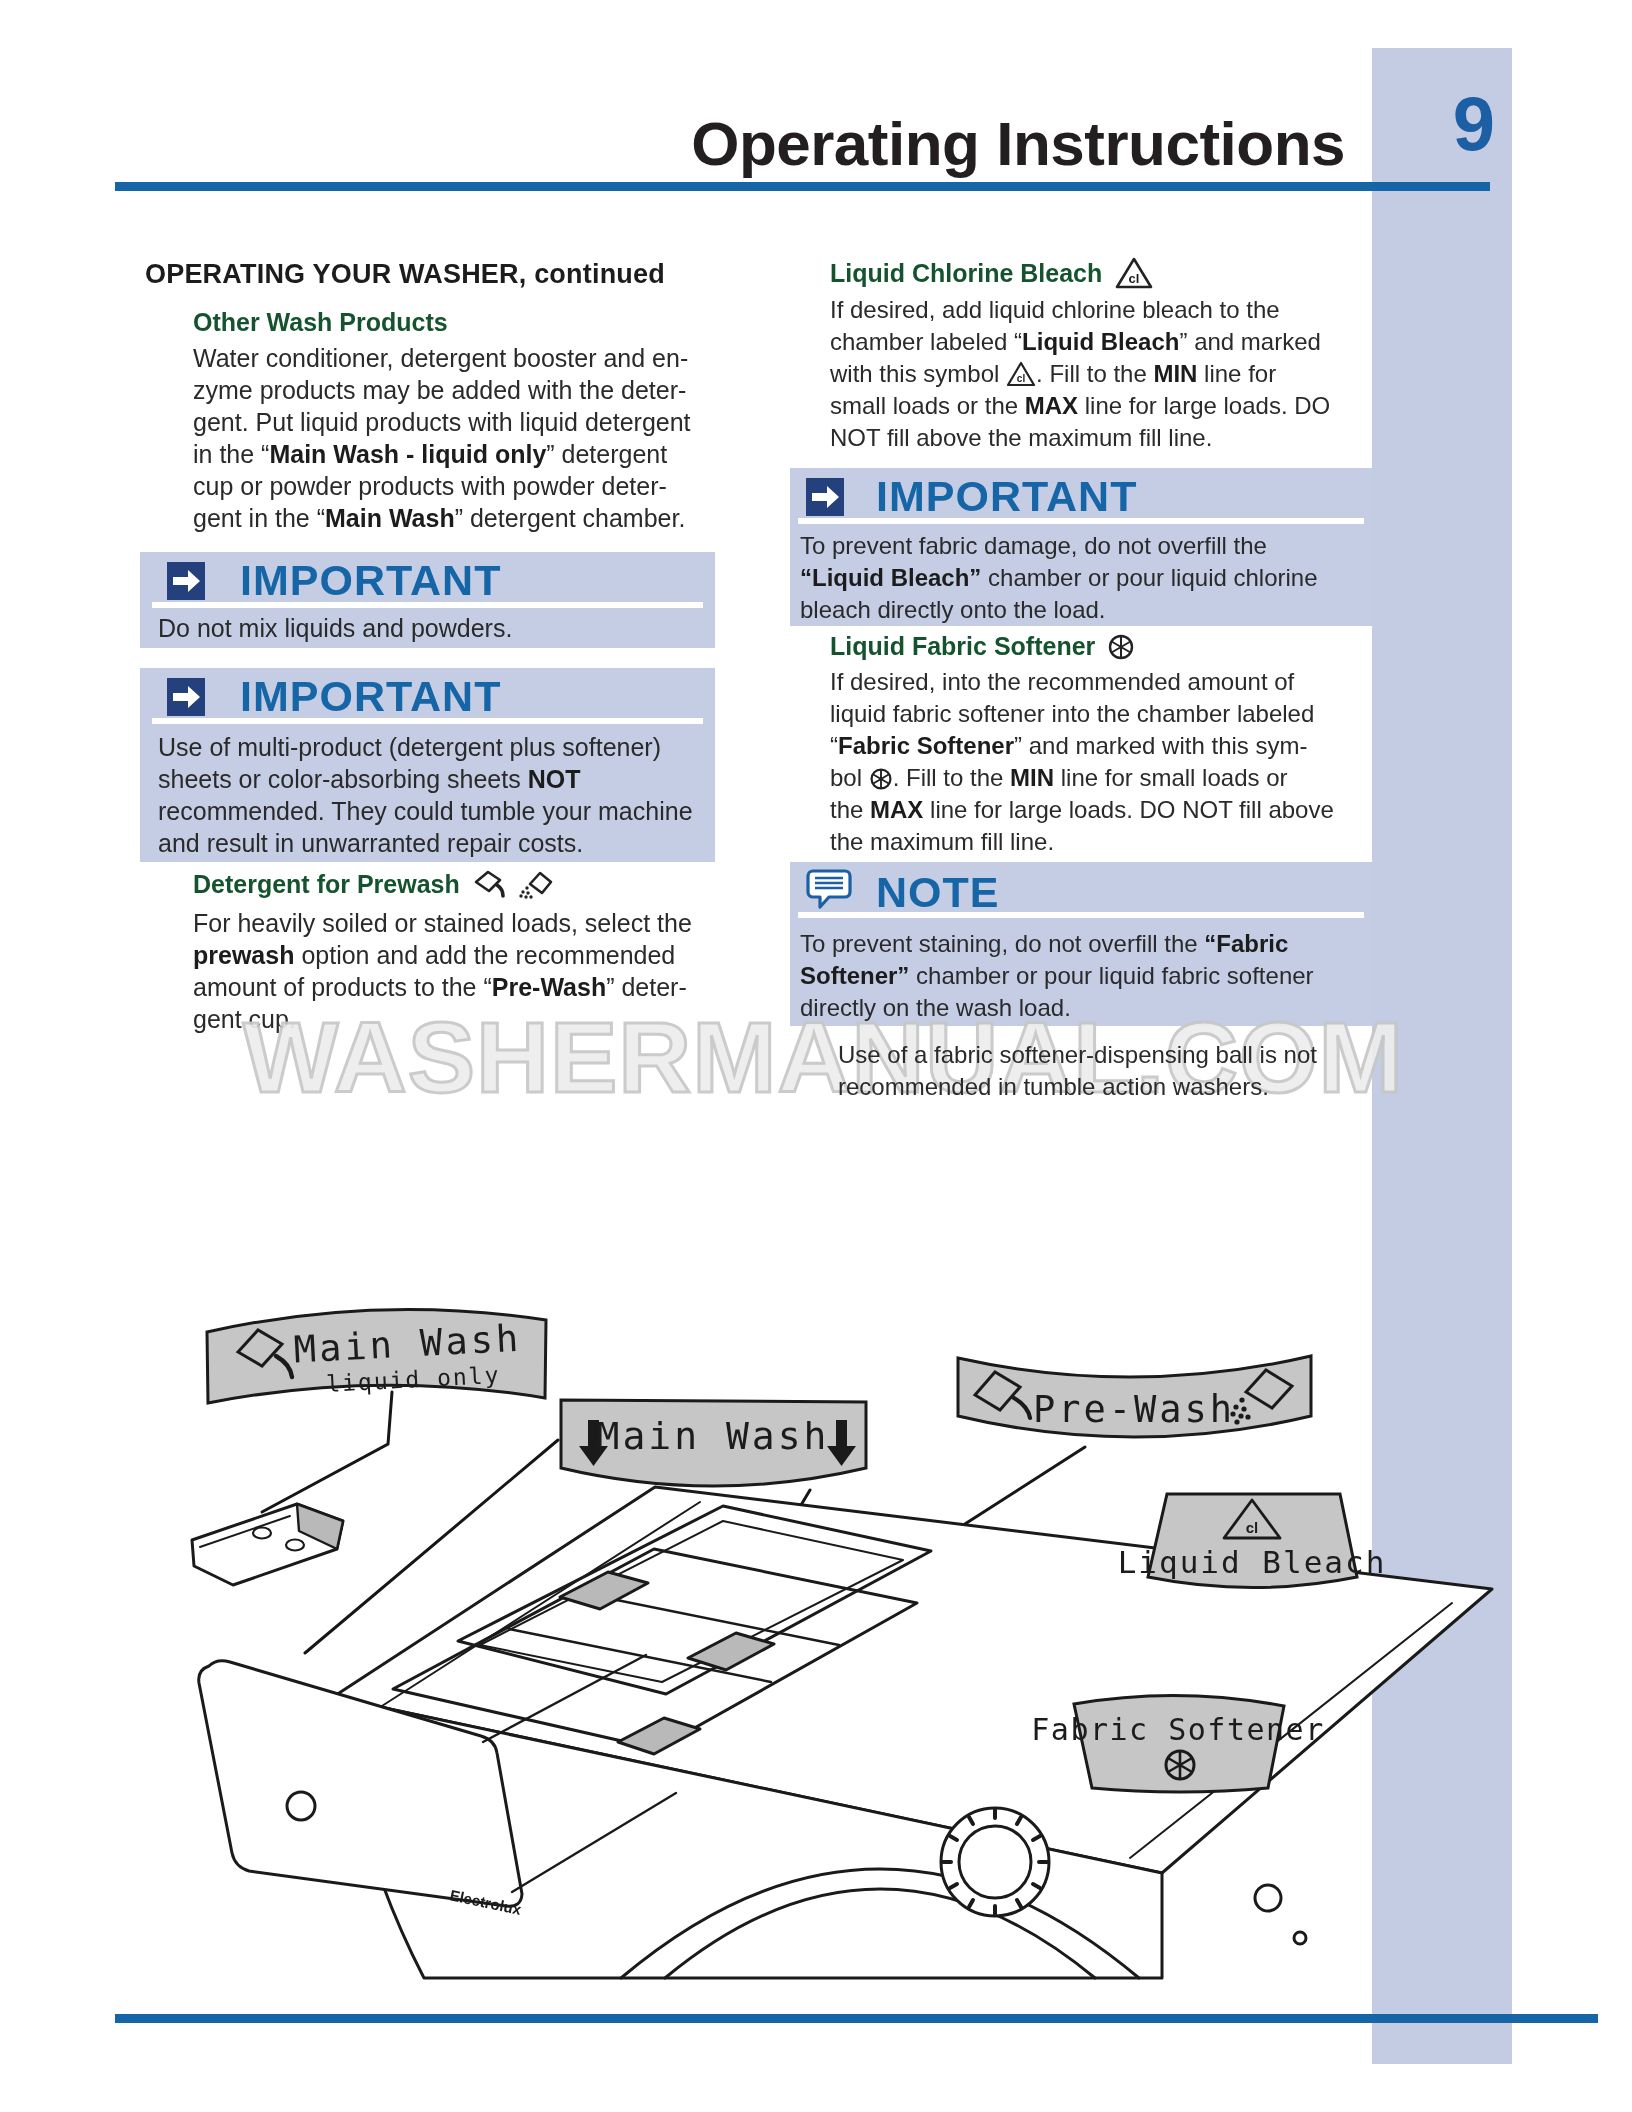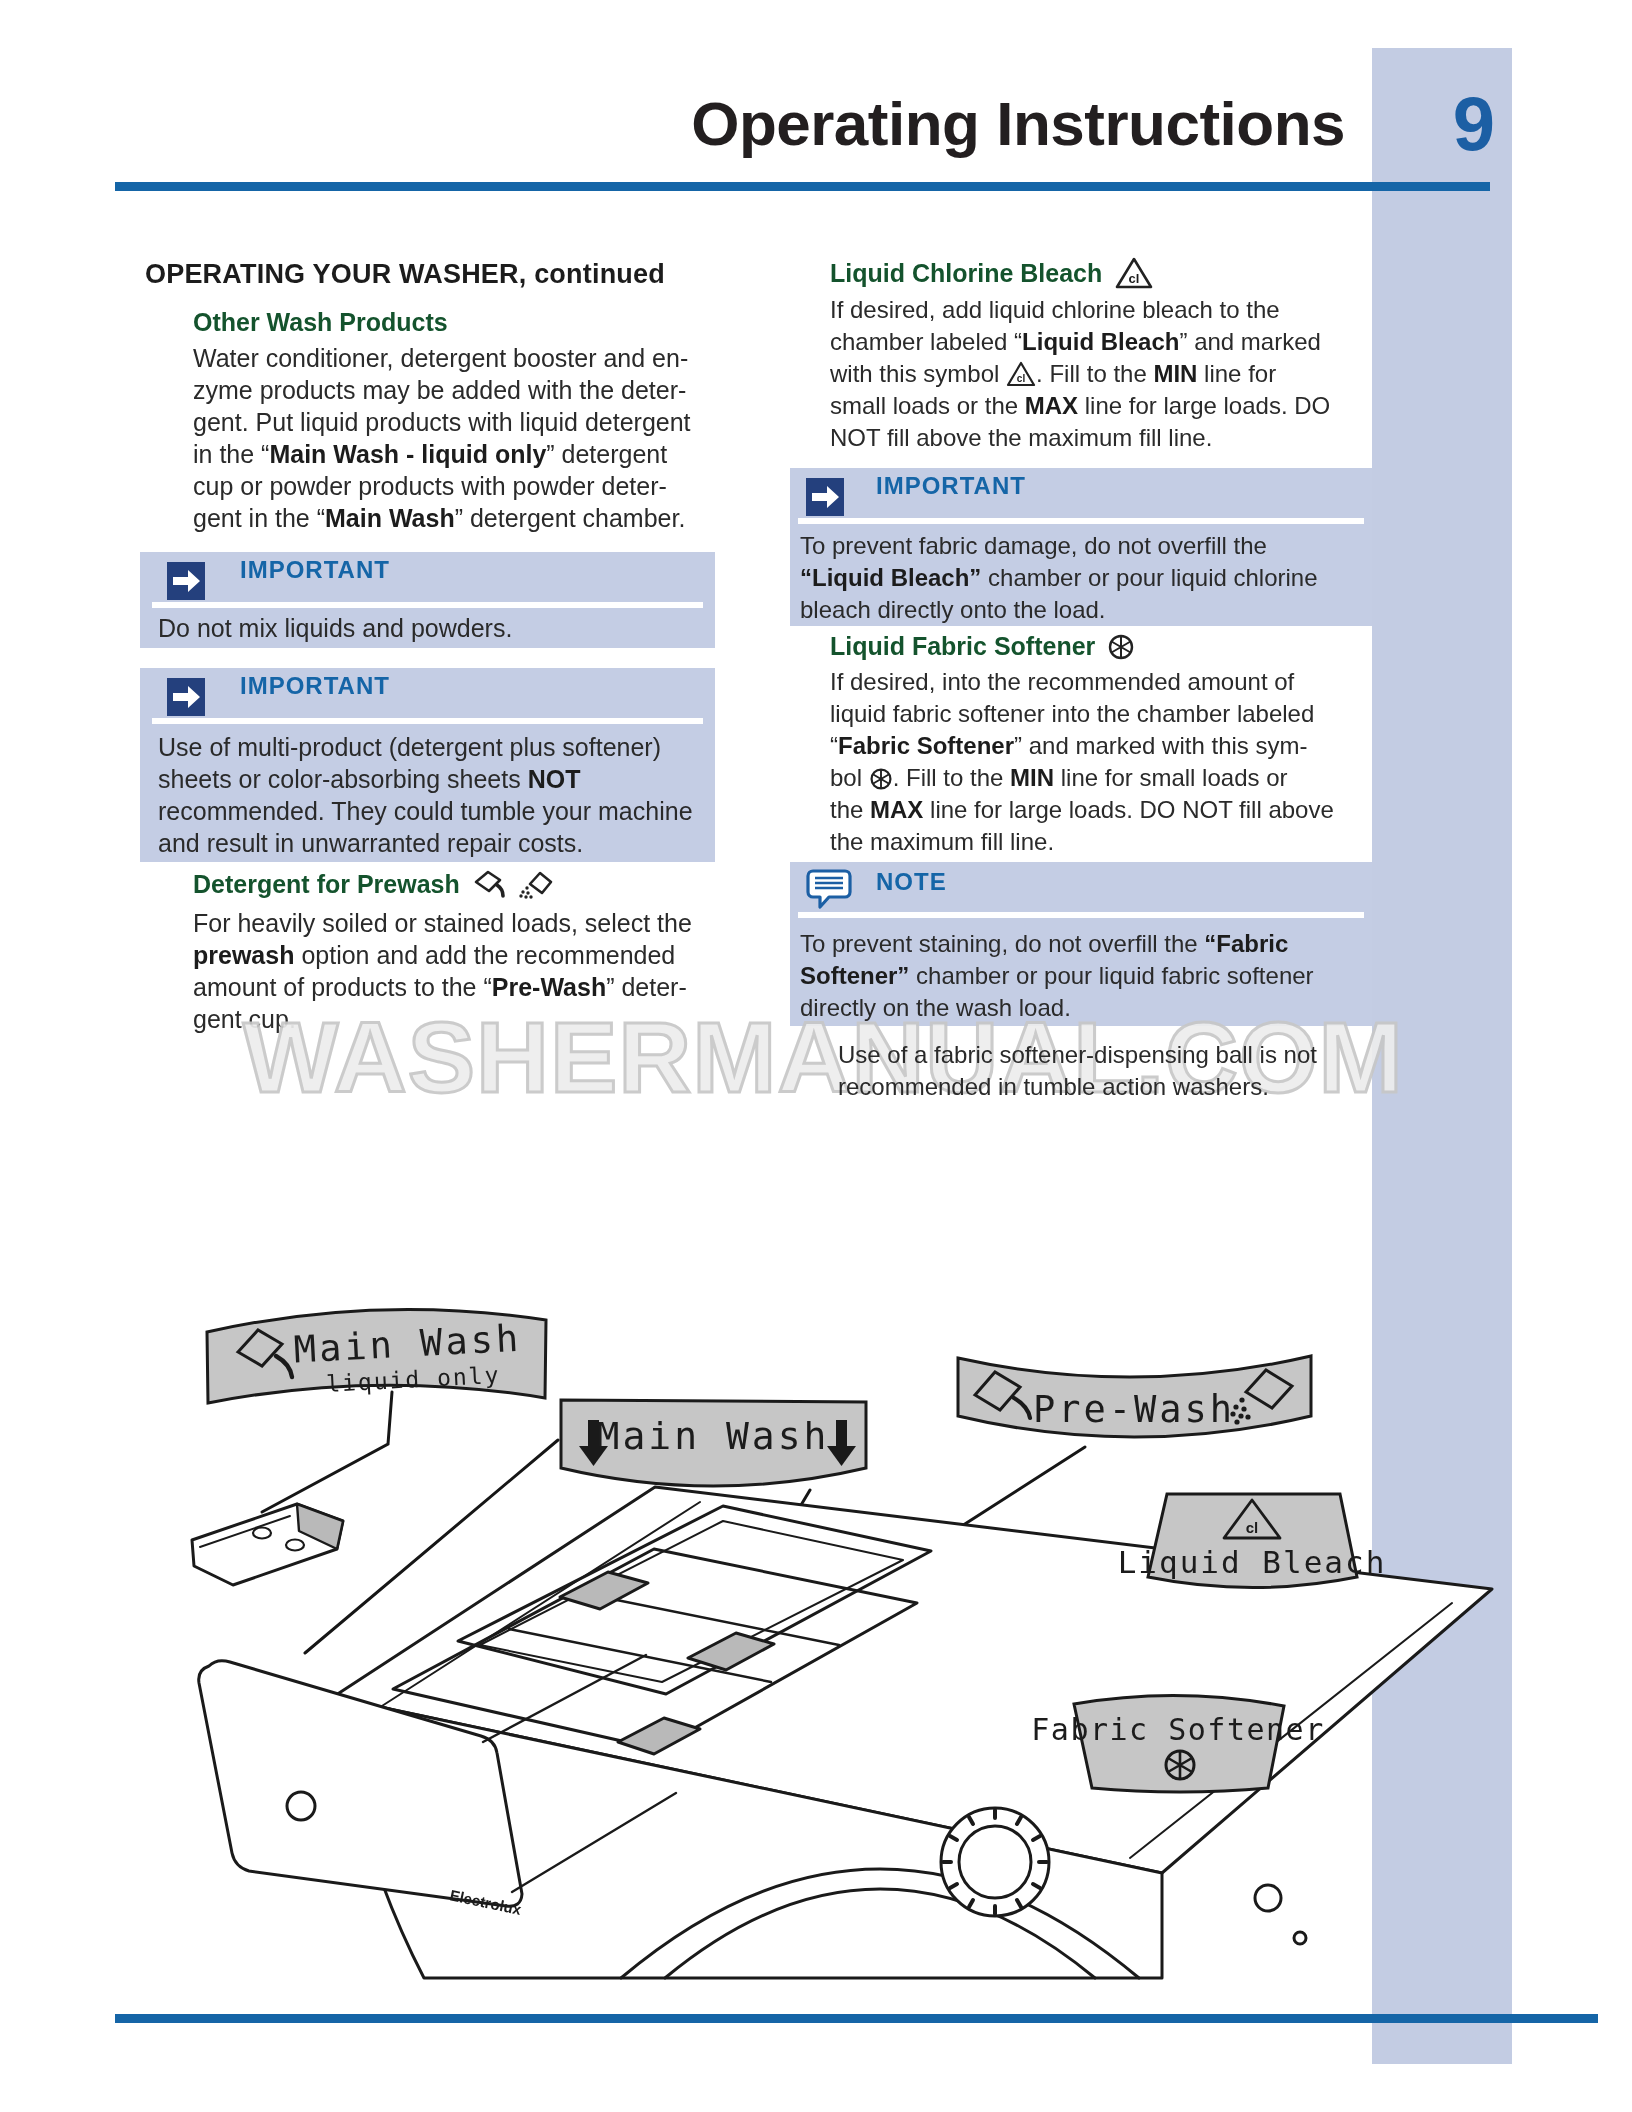--- a/index.html
+++ b/index.html
@@ -7,28 +7,28 @@
     width:1632px;height:2112px;position:relative;background:#ffffff;
     font-family:"Liberation Sans",sans-serif;color:#262626;overflow:hidden;
   }
   .abs{position:absolute;}
   .b{font-weight:bold;color:#1c1c1c;}
   .ln{white-space:pre;font-size:25px;line-height:32px;height:32px;color:#2a2a2a;}
   .rcol .ln{font-size:24px;}
   .hrow{display:flex;align-items:center;gap:12px;}
   .h-bold{font-weight:bold;font-size:25px;color:#14532d;}
   .section-heading{font-weight:bold;font-size:27px;color:#1c1c1c;letter-spacing:.2px;}
-  .page-title{font-size:62px;font-weight:600;color:#231f20;letter-spacing:-.5px;}
+  .page-title{font-size:62px;font-weight:600;color:#231f20;letter-spacing:-.5px;margin-top:20px;}
   .page-num{font-size:76px;font-weight:bold;color:#1c5fa4;}
   .rule{background:#1565a7;}
   .sidebar{background:#c3cce3;}
   .ibox{position:absolute;background:#c4cde4;z-index:2;}
   .ibox .arr{position:absolute;left:27px;top:10px;}
   .ibox.r .arr{left:16px;}
-  .ibox .lbl{position:absolute;left:100px;top:4px;font-weight:bold;font-size:24px;color:#1565a7;letter-spacing:1px;}
+  .ibox .lbl{position:absolute;left:100px;top:4px;font-weight:bold;font-size:43px;color:#1565a7;letter-spacing:1px;}
   .ibox.r .lbl{left:86px;}
   .ibox .wrule{position:absolute;top:50px;height:6px;background:#ffffff;}
   .ibox .bod{position:absolute;left:18px;}
   .ibox.r .bod{left:10px;}
   .ibox .bod .ln{font-size:25px;}
   .ibox.r .bod .ln{font-size:24px;}
   .notebox .lbl{left:96px;top:6px;}
   .watermark{
     position:absolute;left:243px;top:1000px;z-index:3;
     font-size:101px;font-weight:bold;letter-spacing:1px;

